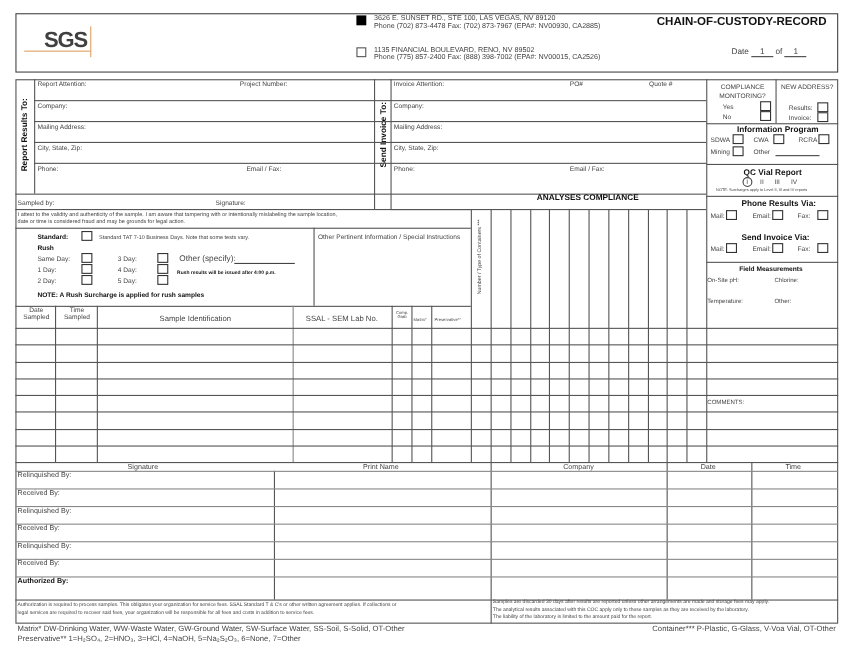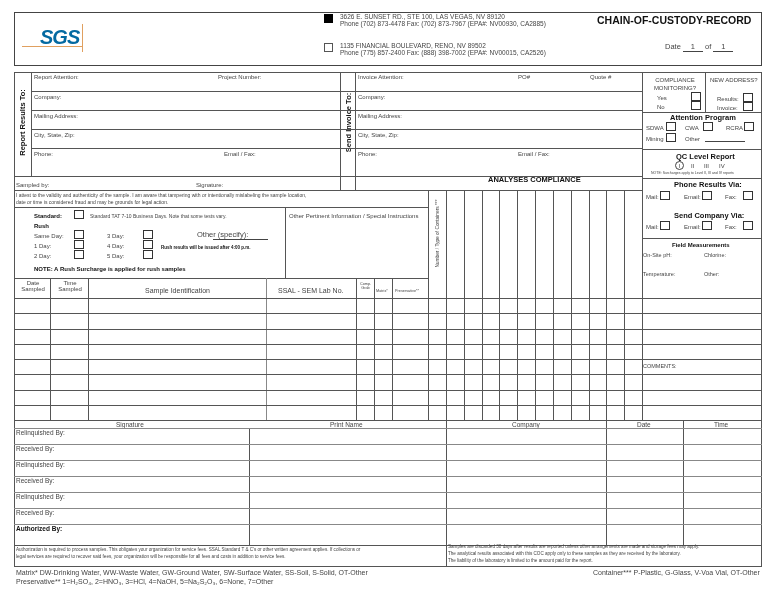--- a/index.html
+++ b/index.html
@@ -11,21 +11,21 @@
   .vl{position:absolute;width:0;border-left:1px solid #555;}
   .box{position:absolute;border:1px solid #333;box-sizing:border-box;background:#fff;}
   .frame{position:absolute;border:1px solid #444;box-sizing:border-box;}
   .vert{position:absolute;transform:rotate(-90deg);transform-origin:center;white-space:nowrap;}
 </style>
 </head>
 <body>
 
 <div class="frame" style="left:14px;top:12px;width:748px;height:54px;"></div>
 <div class="abs" style="left:22px;top:24px;width:60px;height:28px;">
-  <div style="position:absolute;left:18px;top:2px;font-size:20px;font-weight:bold;color:#0369a1;letter-spacing:-1px;font-style:italic;">SGS</div>
+  <div style="position:absolute;left:18px;top:2px;font-size:20px;font-weight:bold;color:#404040;letter-spacing:-1px;">SGS</div>
   <div style="position:absolute;left:0;top:22px;width:60px;border-top:1px solid #e0a060;"></div>
   <div style="position:absolute;left:60px;top:0;height:28px;border-left:1px solid #e0a060;"></div>
 </div>
 <div class="abs" style="left:324px;top:14px;width:9px;height:9px;background:#000;"></div>
 <div class="t" style="left:340px;top:14px;font-size:6.5px;">3626 E. SUNSET RD., STE 100, LAS VEGAS, NV 89120</div>
 <div class="t" style="left:340px;top:21px;font-size:6.5px;">Phone (702) 873-4478  Fax: (702) 873-7967     (EPA#:  NV00930, CA2885)</div>
 <div class="abs" style="left:324px;top:43px;width:9px;height:9px;border:1px solid #555;"></div>
 <div class="t" style="left:340px;top:43px;font-size:6.5px;">1135 FINANCIAL BOULEVARD, RENO, NV 89502</div>
 <div class="t" style="left:340px;top:50px;font-size:6.5px;">Phone (775) 857-2400  Fax: (888) 398-7002     (EPA#:  NV00015, CA2526)</div>
 <div class="t b" style="left:597px;top:15px;font-size:10.5px;">CHAIN-OF-CUSTODY-RECORD</div>
@@ -87,21 +87,21 @@
 <div class="t" style="left:34px;top:243px;">1 Day:</div>
 <div class="box" style="left:74px;top:240px;width:10px;height:9px;"></div>
 <div class="t" style="left:34px;top:253px;">2 Day:</div>
 <div class="box" style="left:74px;top:250px;width:10px;height:9px;"></div>
 <div class="t" style="left:107px;top:233px;">3 Day:</div>
 <div class="box" style="left:143px;top:230px;width:10px;height:9px;"></div>
 <div class="t" style="left:107px;top:243px;">4 Day:</div>
 <div class="box" style="left:143px;top:240px;width:10px;height:9px;"></div>
 <div class="t" style="left:107px;top:253px;">5 Day:</div>
 <div class="box" style="left:143px;top:250px;width:10px;height:9px;"></div>
-<div class="t" style="left:163px;top:231px;font-size:7.5px;margin-left:34px;">Other (specify):</div>
+<div class="t" style="left:163px;top:231px;font-size:7.5px;">Other (specify):</div>
 <div class="abs" style="left:213px;top:239px;width:55px;border-bottom:1px solid #444;"></div>
 <div class="t b" style="left:161px;top:246px;font-size:4.5px;">Rush results will be issued after 4:00 p.m.</div>
 <div class="t b" style="left:34px;top:266px;">NOTE: A Rush Surcharge is applied for rush samples</div>
 <div class="vl" style="left:285px;top:207px;height:71px;"></div>
 <div class="t" style="left:289px;top:213px;">Other Pertinent Information / Special Instructions</div>
 <div class="abs" style="left:286px;top:222px;width:141px;height:55px;"></div>
 
 <div class="vl" style="left:428px;top:190px;height:230px;"></div>
 <div class="vl" style="left:446px;top:190px;height:230px;"></div>
 <div class="vert" style="left:393px;top:231px;width:88px;font-size:4.8px;color:#444;text-align:center;">Number / Type of Containers ***</div>
@@ -163,51 +163,51 @@
 <div class="box" style="left:691px;top:92px;width:10px;height:9px;"></div>
 <div class="t" style="left:657px;top:104px;">No</div>
 <div class="box" style="left:691px;top:101px;width:10px;height:9px;"></div>
 <div class="t" style="left:710px;top:77px;">NEW ADDRESS?</div>
 <div class="t" style="left:717px;top:96px;">Results:</div>
 <div class="box" style="left:743px;top:93px;width:10px;height:9px;"></div>
 <div class="t" style="left:717px;top:105px;">Invoice:</div>
 <div class="box" style="left:743px;top:102px;width:10px;height:9px;"></div>
 <div class="hl" style="left:642px;top:112px;width:120px;"></div>
 
-<div class="t b" style="left:670px;top:114px;font-size:7.5px;">Attention Program</div>
+<div class="t b" style="left:670px;top:114px;font-size:7.5px;">Information Program</div>
 <div class="t" style="left:646px;top:125px;">SDWA</div>
 <div class="box" style="left:666px;top:122px;width:10px;height:9px;"></div>
 <div class="t" style="left:685px;top:125px;">CWA</div>
 <div class="box" style="left:703px;top:122px;width:10px;height:9px;"></div>
 <div class="t" style="left:726px;top:125px;">RCRA</div>
 <div class="box" style="left:744px;top:122px;width:10px;height:9px;"></div>
 <div class="t" style="left:646px;top:136px;">Mining</div>
 <div class="box" style="left:666px;top:133px;width:10px;height:9px;"></div>
 <div class="t" style="left:685px;top:136px;">Other</div>
 <div class="abs" style="left:705px;top:141px;width:40px;border-bottom:1px solid #444;"></div>
 <div class="hl" style="left:642px;top:149px;width:120px;"></div>
 
-<div class="t b" style="left:676px;top:153px;font-size:7.5px;">QC Level Report</div>
+<div class="t b" style="left:676px;top:153px;font-size:7.5px;">QC Vial Report</div>
 <div class="abs" style="left:675px;top:161px;width:9px;height:9px;border:1px solid #444;border-radius:50%;"></div>
 <div class="t" style="left:678.5px;top:163px;">I</div>
 <div class="t" style="left:691px;top:163px;">II</div>
 <div class="t" style="left:704px;top:163px;">III</div>
 <div class="t" style="left:719px;top:163px;">IV</div>
 <div class="t" style="left:651px;top:172px;font-size:3.5px;">NOTE: Surcharges apply to Level II, III and IV reports</div>
 <div class="hl" style="left:642px;top:178px;width:120px;"></div>
 
 <div class="t b" style="left:674px;top:181px;font-size:7.5px;">Phone Results Via:</div>
 <div class="t" style="left:646px;top:194px;">Mail:</div>
 <div class="box" style="left:660px;top:191px;width:10px;height:9px;"></div>
 <div class="t" style="left:684px;top:194px;">Email:</div>
 <div class="box" style="left:702px;top:191px;width:10px;height:9px;"></div>
 <div class="t" style="left:725px;top:194px;">Fax:</div>
 <div class="box" style="left:743px;top:191px;width:10px;height:9px;"></div>
 
-<div class="t b" style="left:674px;top:212px;font-size:7.5px;">Send Company Via:</div>
+<div class="t b" style="left:674px;top:212px;font-size:7.5px;">Send Invoice Via:</div>
 <div class="t" style="left:646px;top:224px;">Mail:</div>
 <div class="box" style="left:660px;top:221px;width:10px;height:9px;"></div>
 <div class="t" style="left:684px;top:224px;">Email:</div>
 <div class="box" style="left:702px;top:221px;width:10px;height:9px;"></div>
 <div class="t" style="left:725px;top:224px;">Fax:</div>
 <div class="box" style="left:743px;top:221px;width:10px;height:9px;"></div>
 <div class="hl" style="left:642px;top:238px;width:120px;"></div>
 
 <div class="t b" style="left:672px;top:242px;">Field Measurements</div>
 <div class="t" style="left:643px;top:253px;font-size:5.5px;">On-Site pH:</div>

